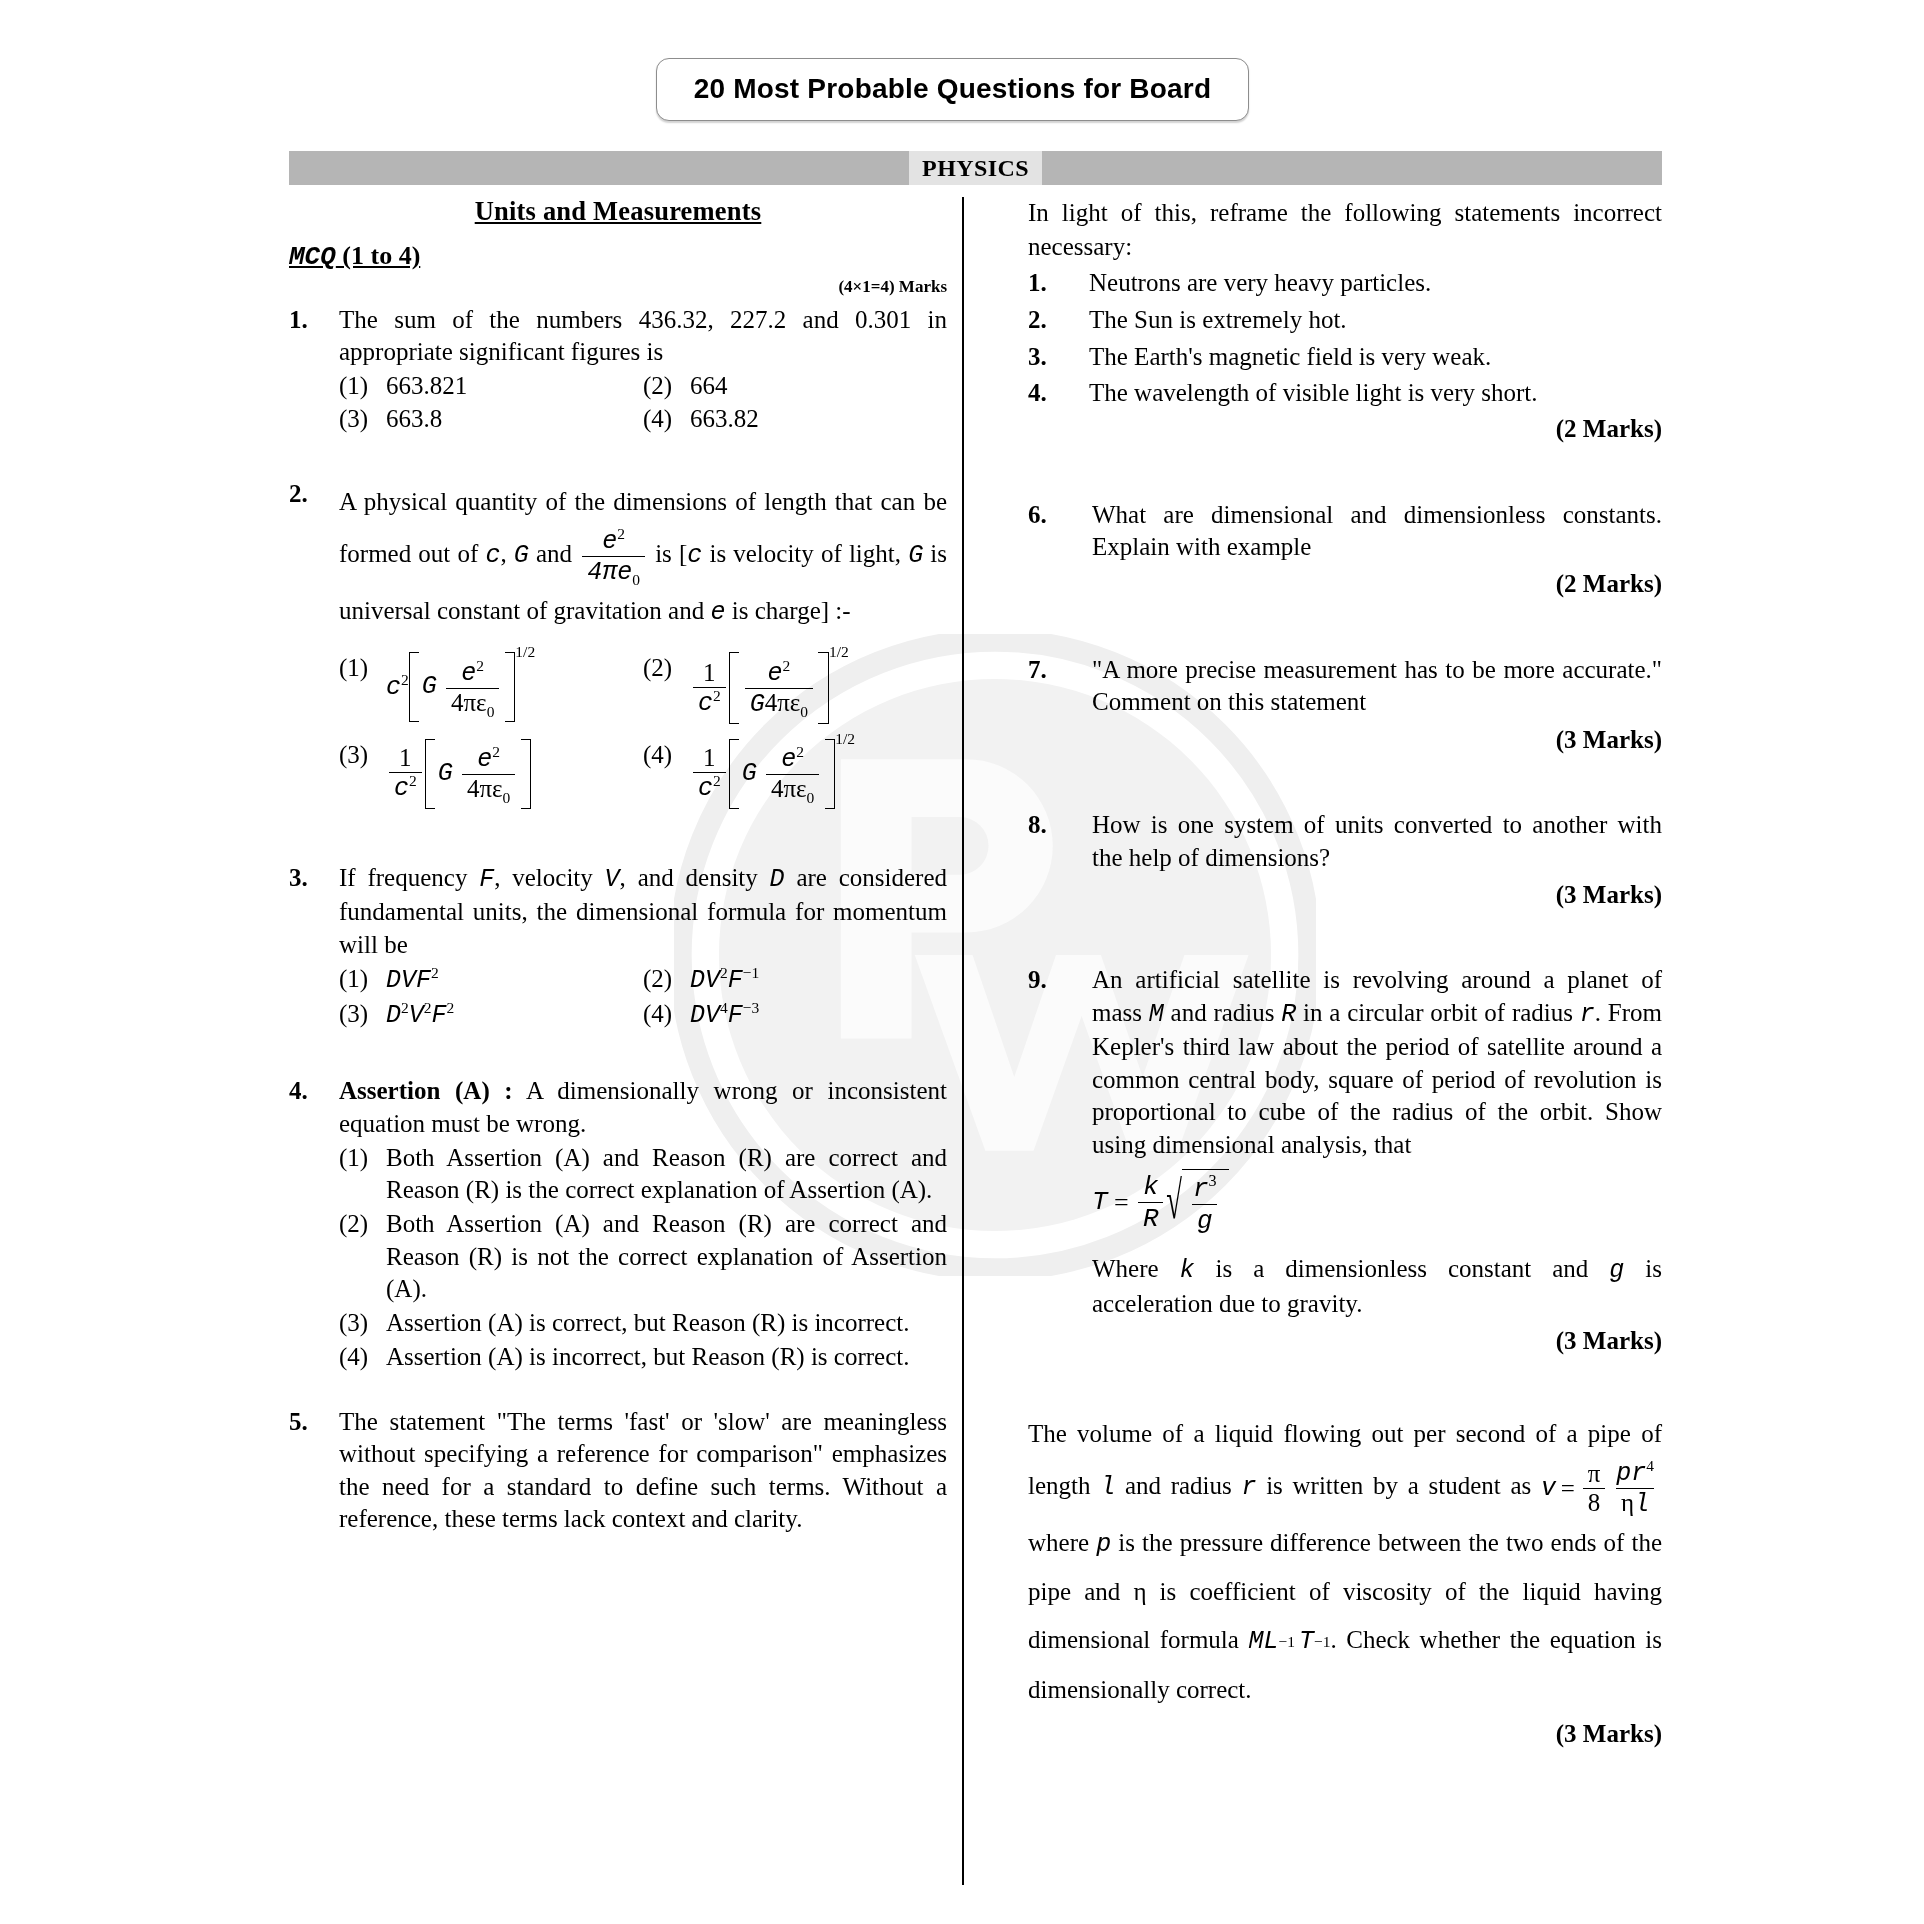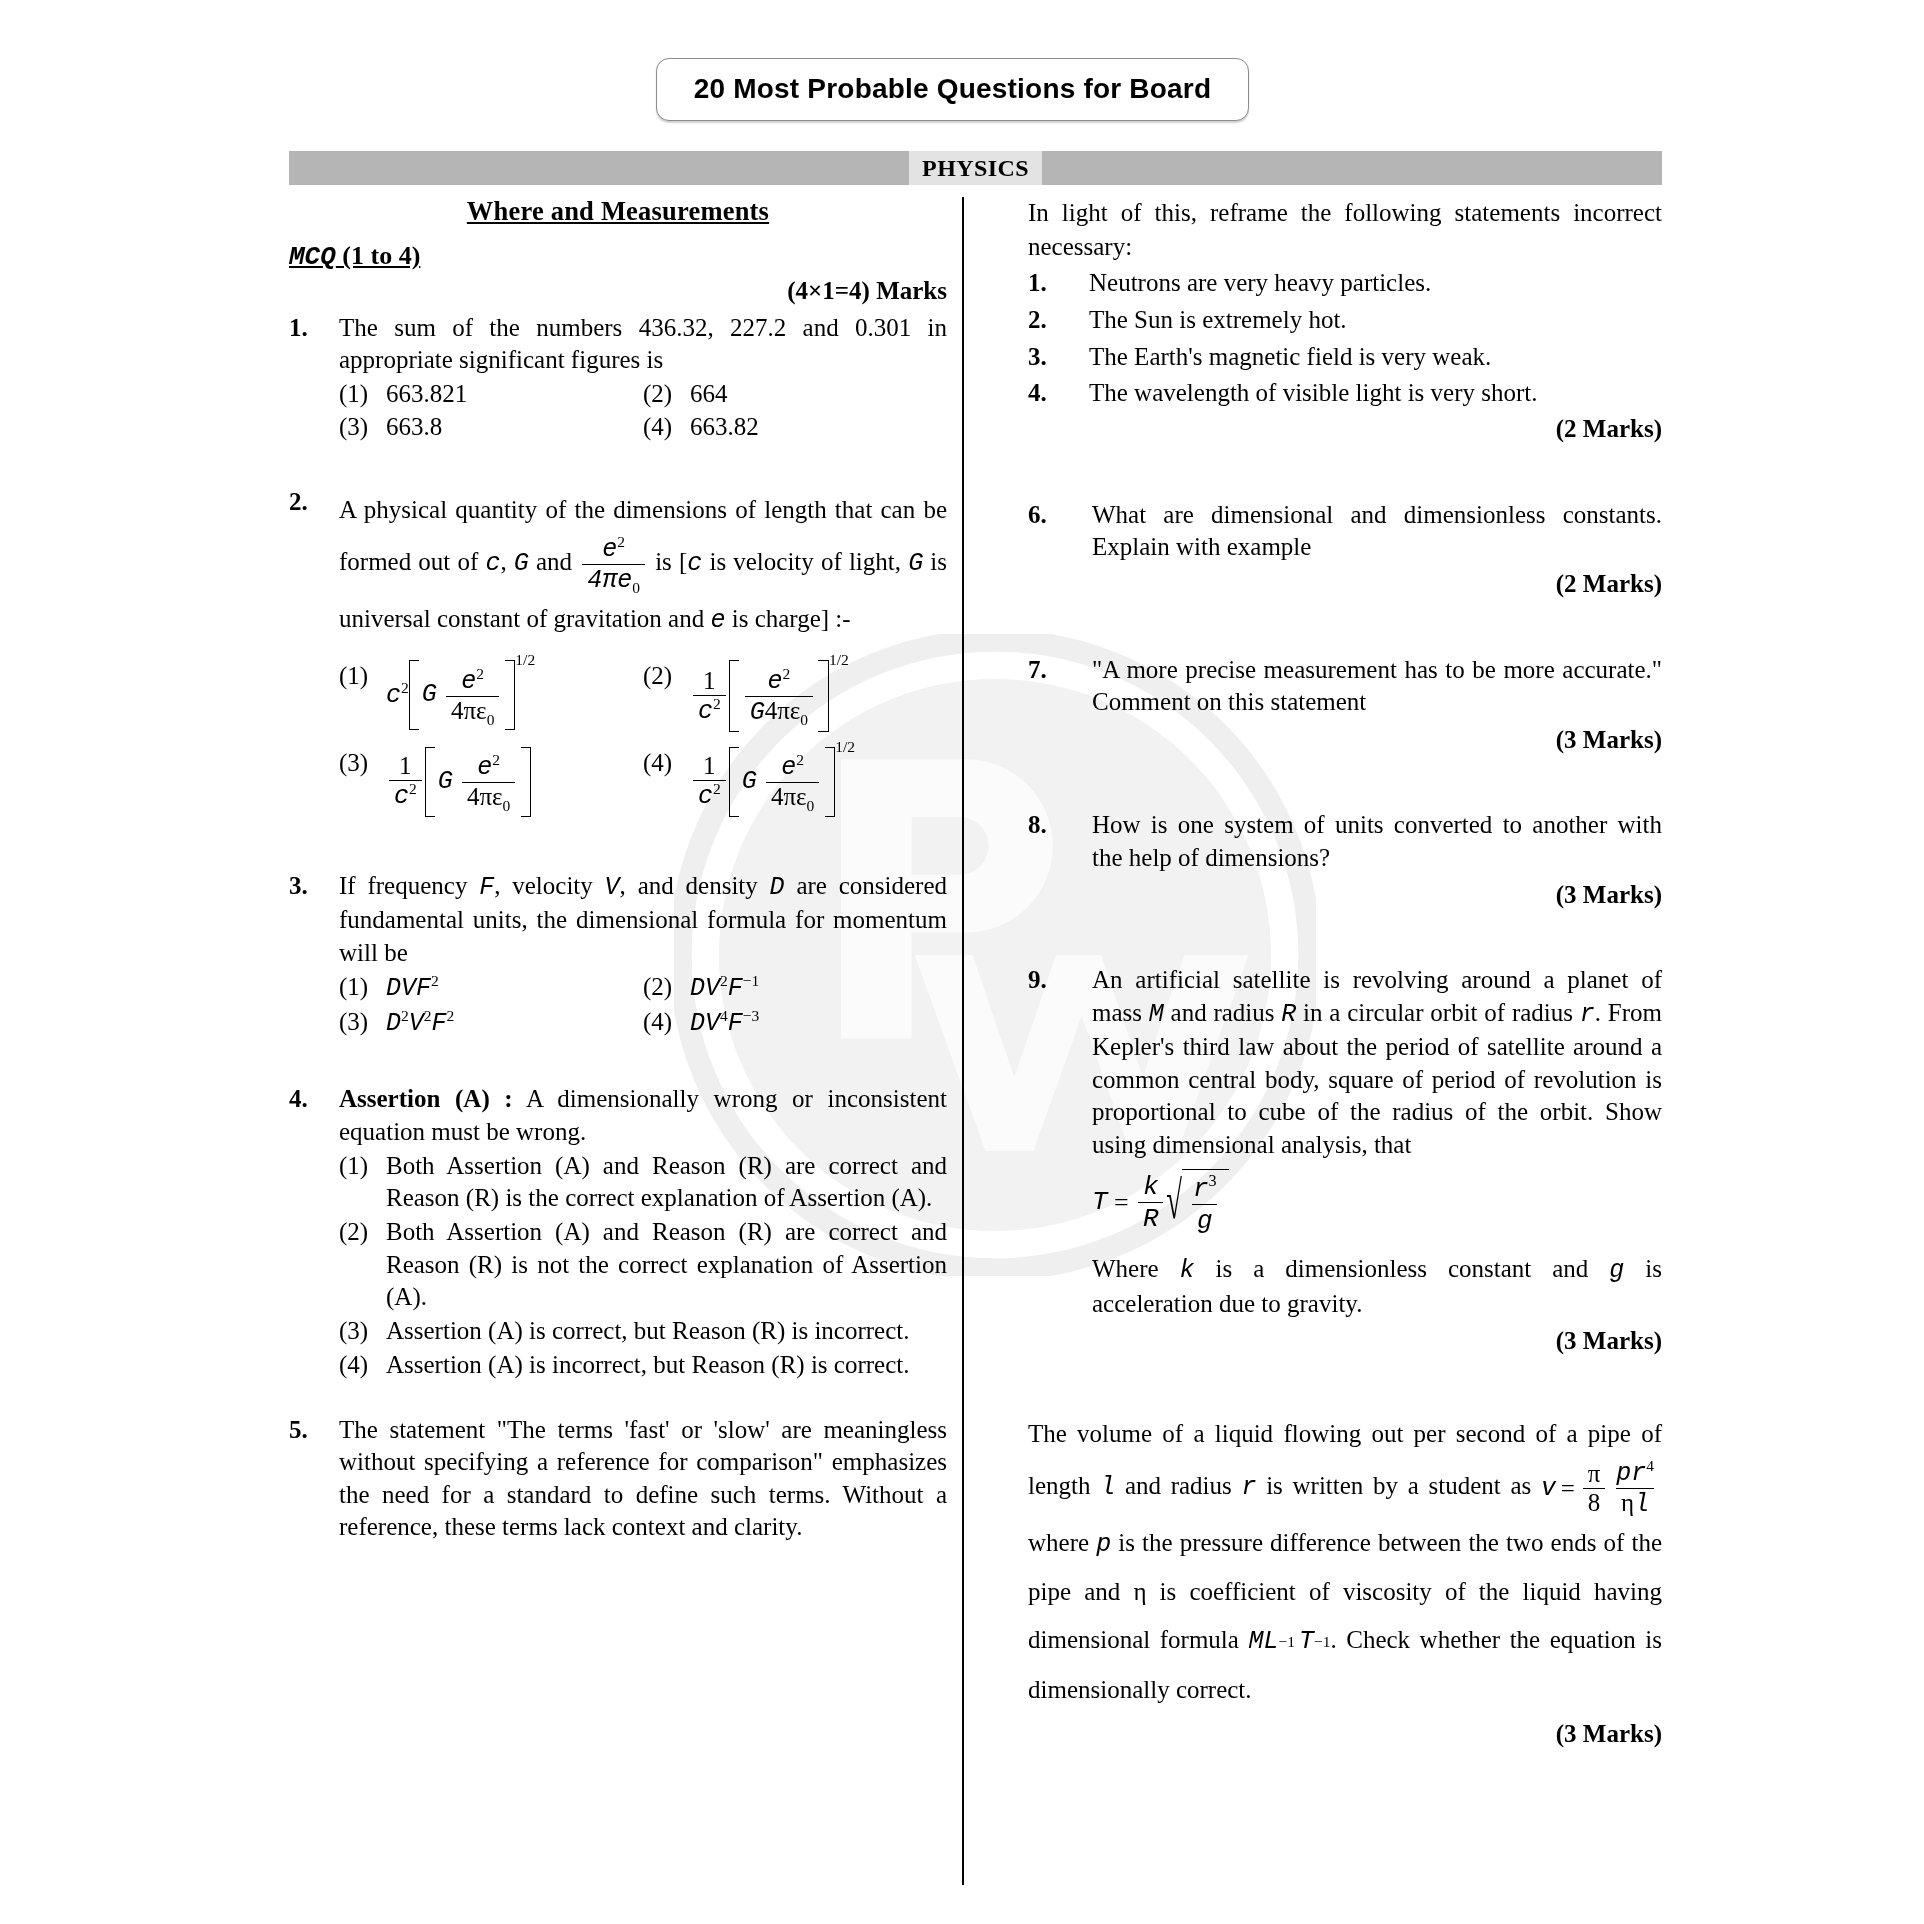--- a/index.html
+++ b/index.html
@@ -87,21 +87,21 @@
   }
   .mcq-head{
     font-size:26px;font-weight:bold;
     text-decoration:underline;
     margin:0 0 4.8px 0;
   }
   .mcq-head i{font-style:italic;}
   .marks-line{
     text-align:right;
     font-weight:bold;
-    font-size:25px;
+    font-size:17px;
     margin:0 0 6.4px 0;
   }
   .marks-right{
     text-align:right;
     font-weight:bold;
     font-size:25px;
     margin:4.8px 0 0 0;
   }
 
   .q{
@@ -192,21 +192,21 @@
       <span>PHYSICS</span>
     </div>
   </div>
 
   <div class="divider"></div>
 
   <div class="cols">
 
     <div class="col col-left">
 
-      <div class="chapter-title">Where and Measurements</div>
+      <div class="chapter-title">Units and Measurements</div>
 
       <div class="mcq-head">
         <i>MCQ</i><span> (1 to 4)</span>
       </div>
 
       <div class="marks-line">(4×1=4) Marks</div>
 
       <div class="q">
         <div class="num">1.</div>
         <div class="body">

